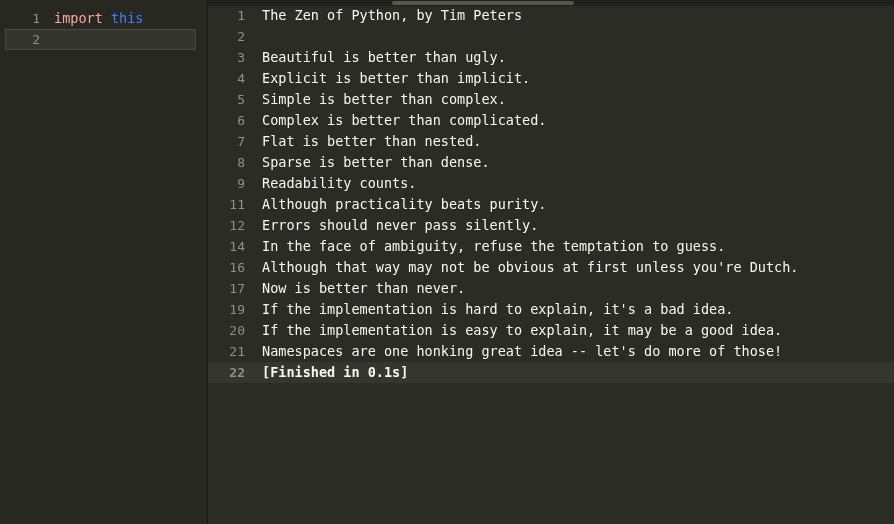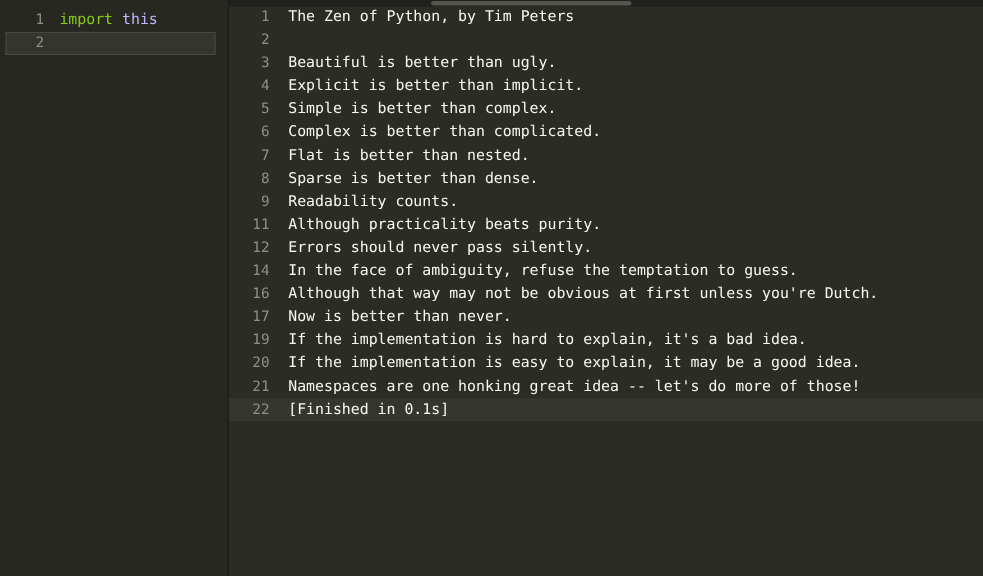--- a/index.html
+++ b/index.html
@@ -108,22 +108,22 @@
   .line-text {
     flex: 1 1 auto;
     color: #f8f8f2;
     font-size: 13.5px;
     font-family: "DejaVu Sans Mono", monospace;
     white-space: pre;
   }
   .pane-left .line-text { padding-left: 14px; }
   .pane-right .line-text { padding-left: 17px; }
 
-  .tok-keyword { color: #84cc16; }
-  .tok-plain   { color: #c4b5fd; }
+  .tok-keyword { color: #fca5a5; }
+  .tok-plain   { color: #3b82f6; }
 
   
   .code-line.cursor-line::before {
     content: "";
     position: absolute;
     left: 5px;
     right: 11px;
     top: 0px;
     bottom: 0px;
     background: #34352e;
@@ -139,21 +139,21 @@
     content: "";
     position: absolute;
     left: 0px;
     right: 0px;
     top: 0px;
     bottom: 0px;
     background: #35362f;
     pointer-events: none;
     z-index: 0;
   }
-  .code-line.finished-line > * { position: relative; z-index: 1; }
+  .code-line.finished-line > * { position: relative; z-index: 1; font-weight: bold; }
 </style>
 </head>
 <body>
 
 <div id="app">
 
   <div class="pane-left">
     <div class="code-area">
         <div class="code-line"><span class="gutter">1</span><span class="line-text"><span class="tok-keyword">import</span><span class="tok-plain"> this</span></span></div>
         <div class="code-line cursor-line"><span class="gutter">2</span><span class="line-text"><span class="tok-plain"></span></span></div>

